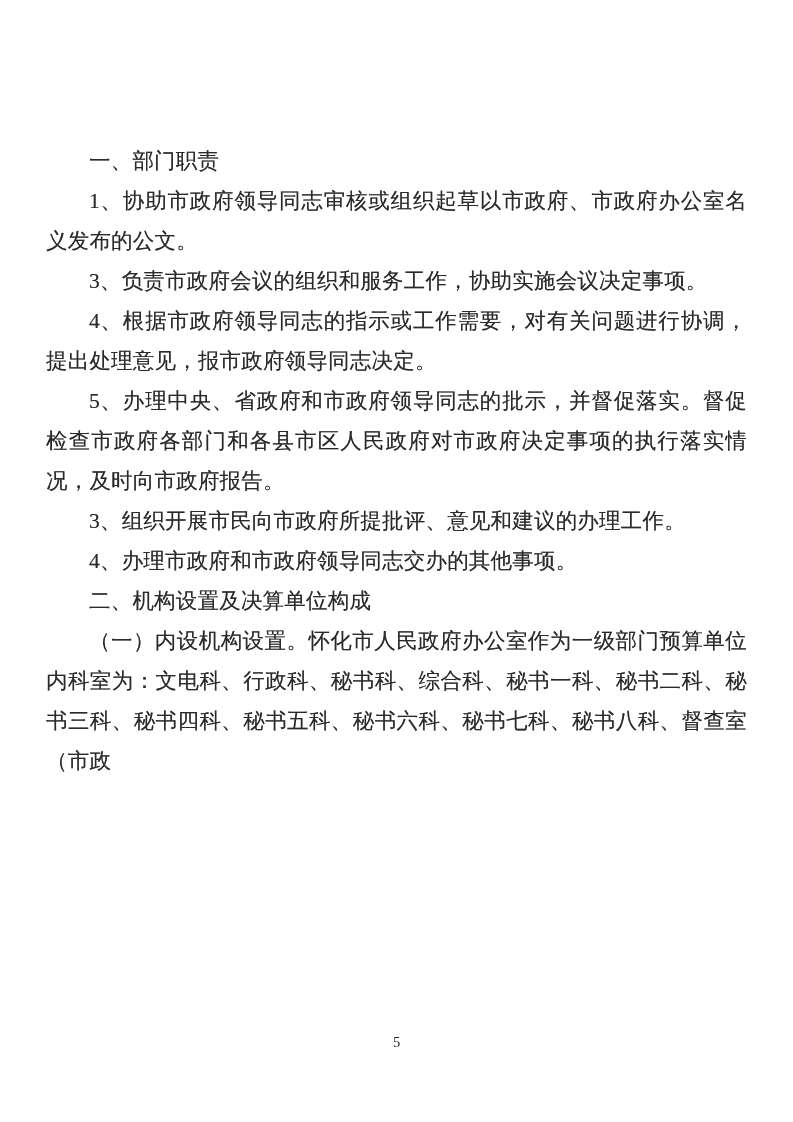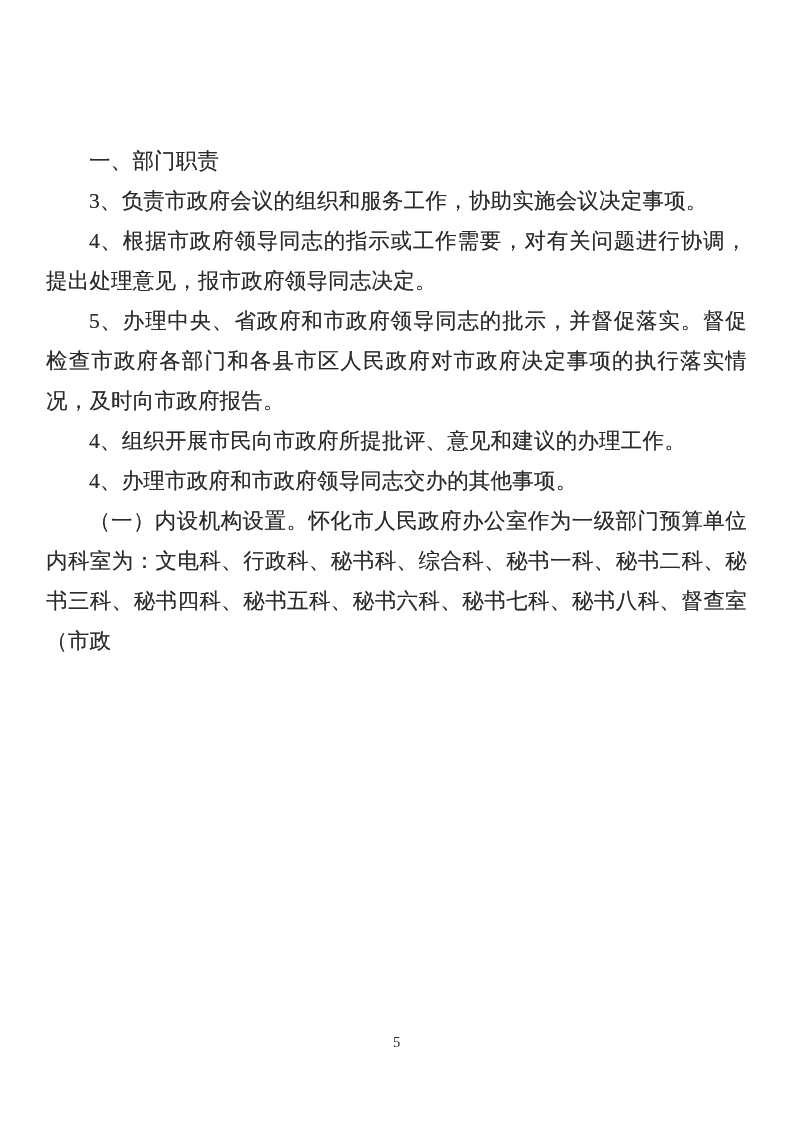--- a/index.html
+++ b/index.html
@@ -45,23 +45,25 @@
     font-family: "Liberation Serif", "DejaVu Serif", serif;
   }
 </style>
 </head>
 <body>
 
 <div class="page">
 
   <div class="content">
     <p>一、部门职责</p>
+    <p>1、协助市政府领导同志审核或组织起草以市政府、市政府办公室名义发布的公文。</p>
     <p>3、负责市政府会议的组织和服务工作，协助实施会议决定事项。</p>
     <p>4、根据市政府领导同志的指示或工作需要，对有关问题进行协调，提出处理意见，报市政府领导同志决定。</p>
     <p>5、办理中央、省政府和市政府领导同志的批示，并督促落实。督促检查市政府各部门和各县市区人民政府对市政府决定事项的执行落实情况，及时向市政府报告。</p>
-    <p>4、组织开展市民向市政府所提批评、意见和建议的办理工作。</p>
+    <p>3、组织开展市民向市政府所提批评、意见和建议的办理工作。</p>
     <p>4、办理市政府和市政府领导同志交办的其他事项。</p>
+    <p>二、机构设置及决算单位构成</p>
     <p>（一）内设机构设置。怀化市人民政府办公室作为一级部门预算单位内科室为：文电科、行政科、秘书科、综合科、秘书一科、秘书二科、秘书三科、秘书四科、秘书五科、秘书六科、秘书七科、秘书八科、督查室（市政</p>
   </div>
 
   <div class="page-number">5</div>
 
 </div>
 
 </body></html>

